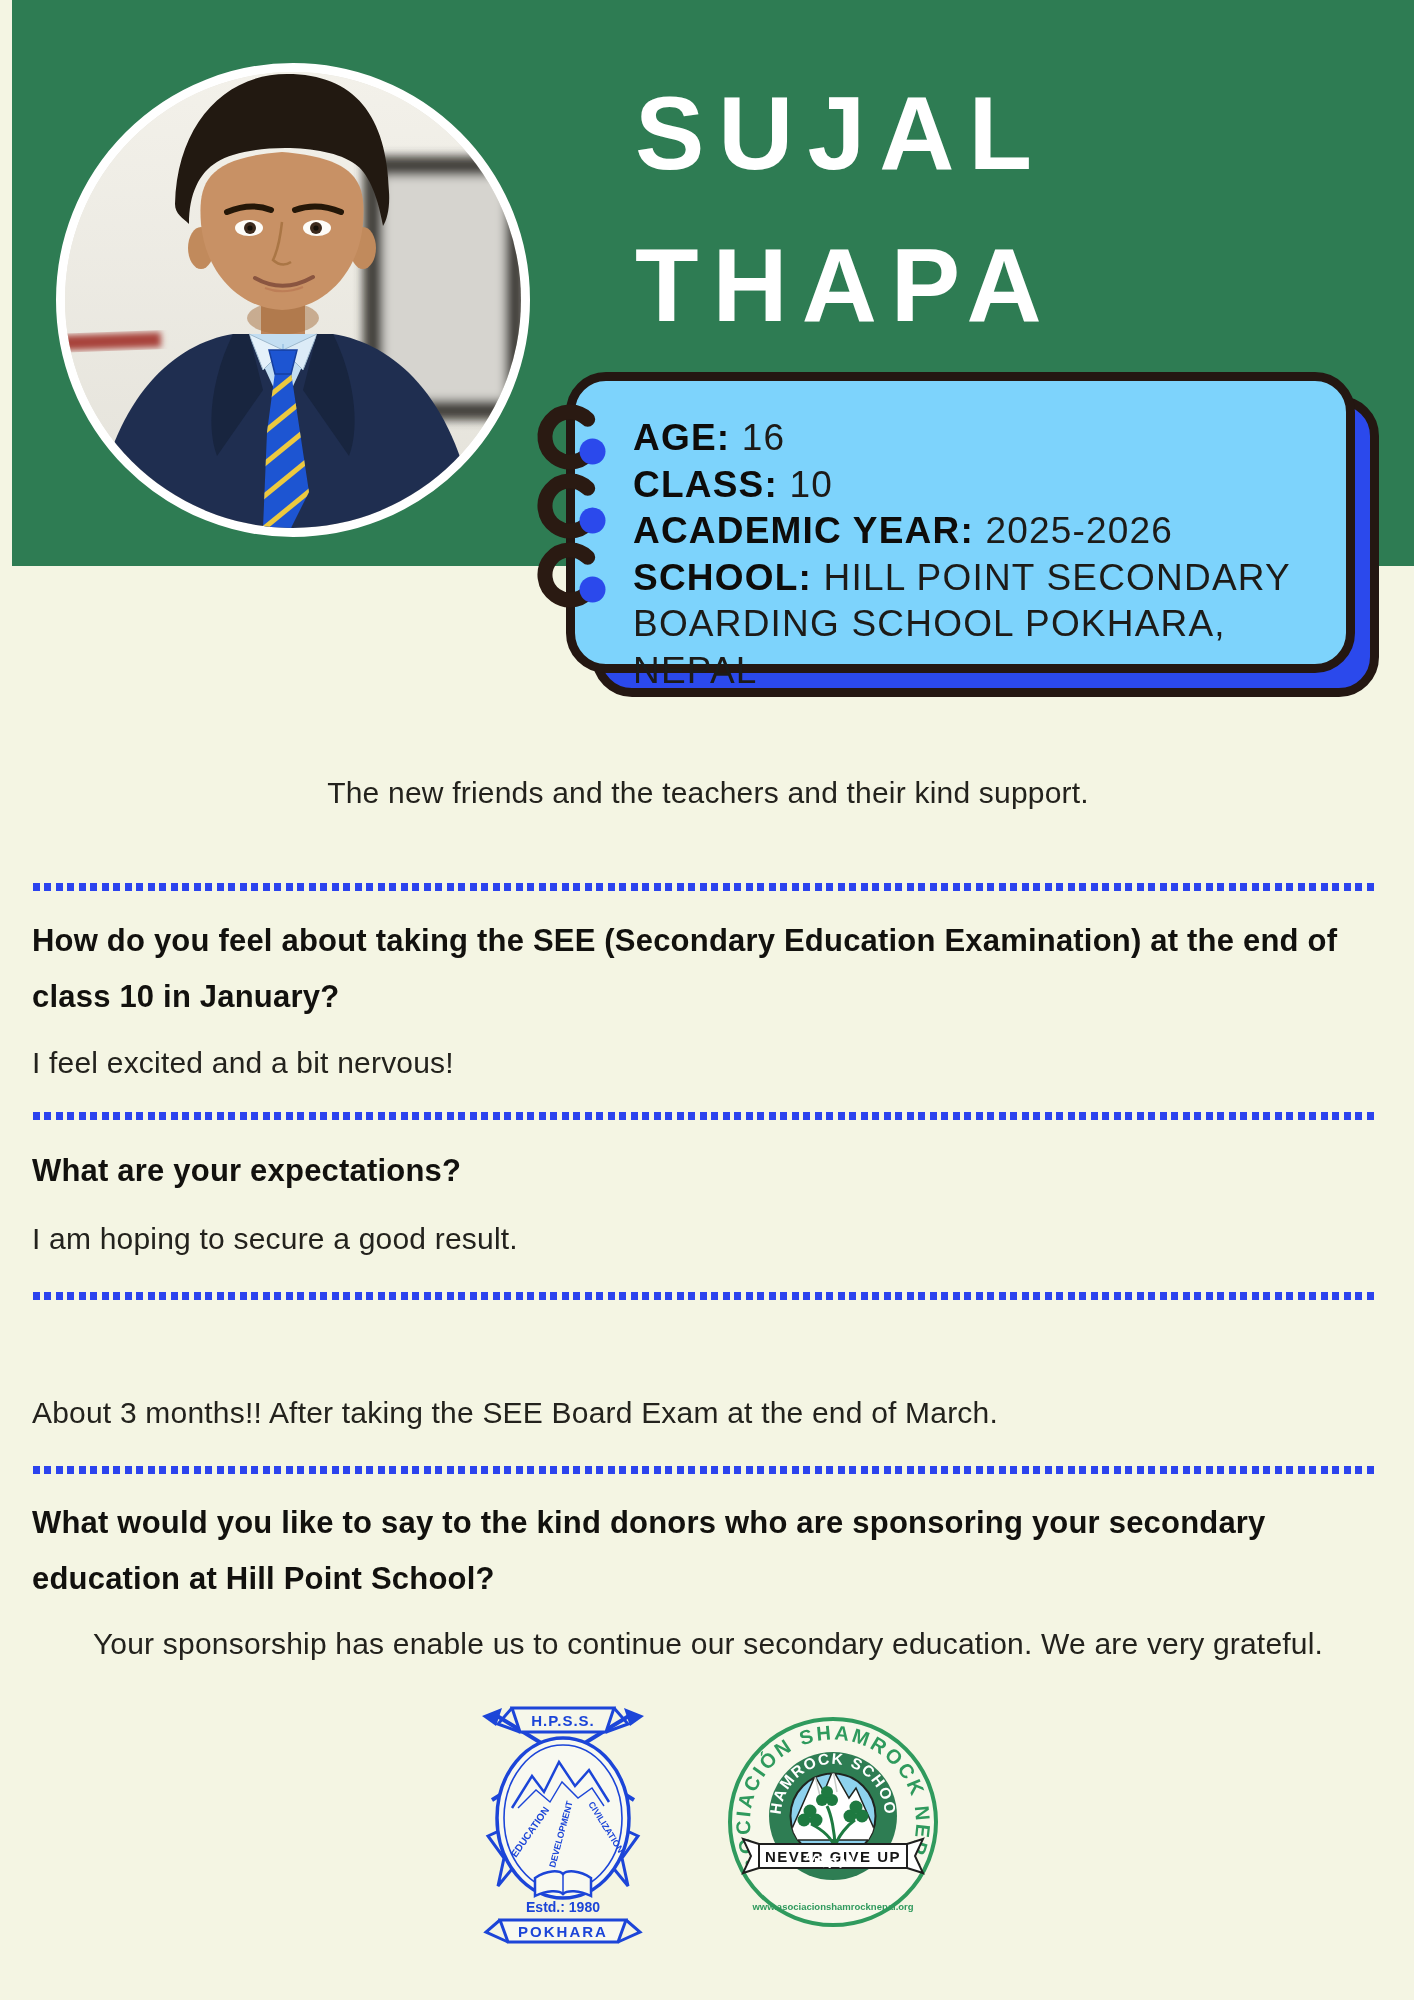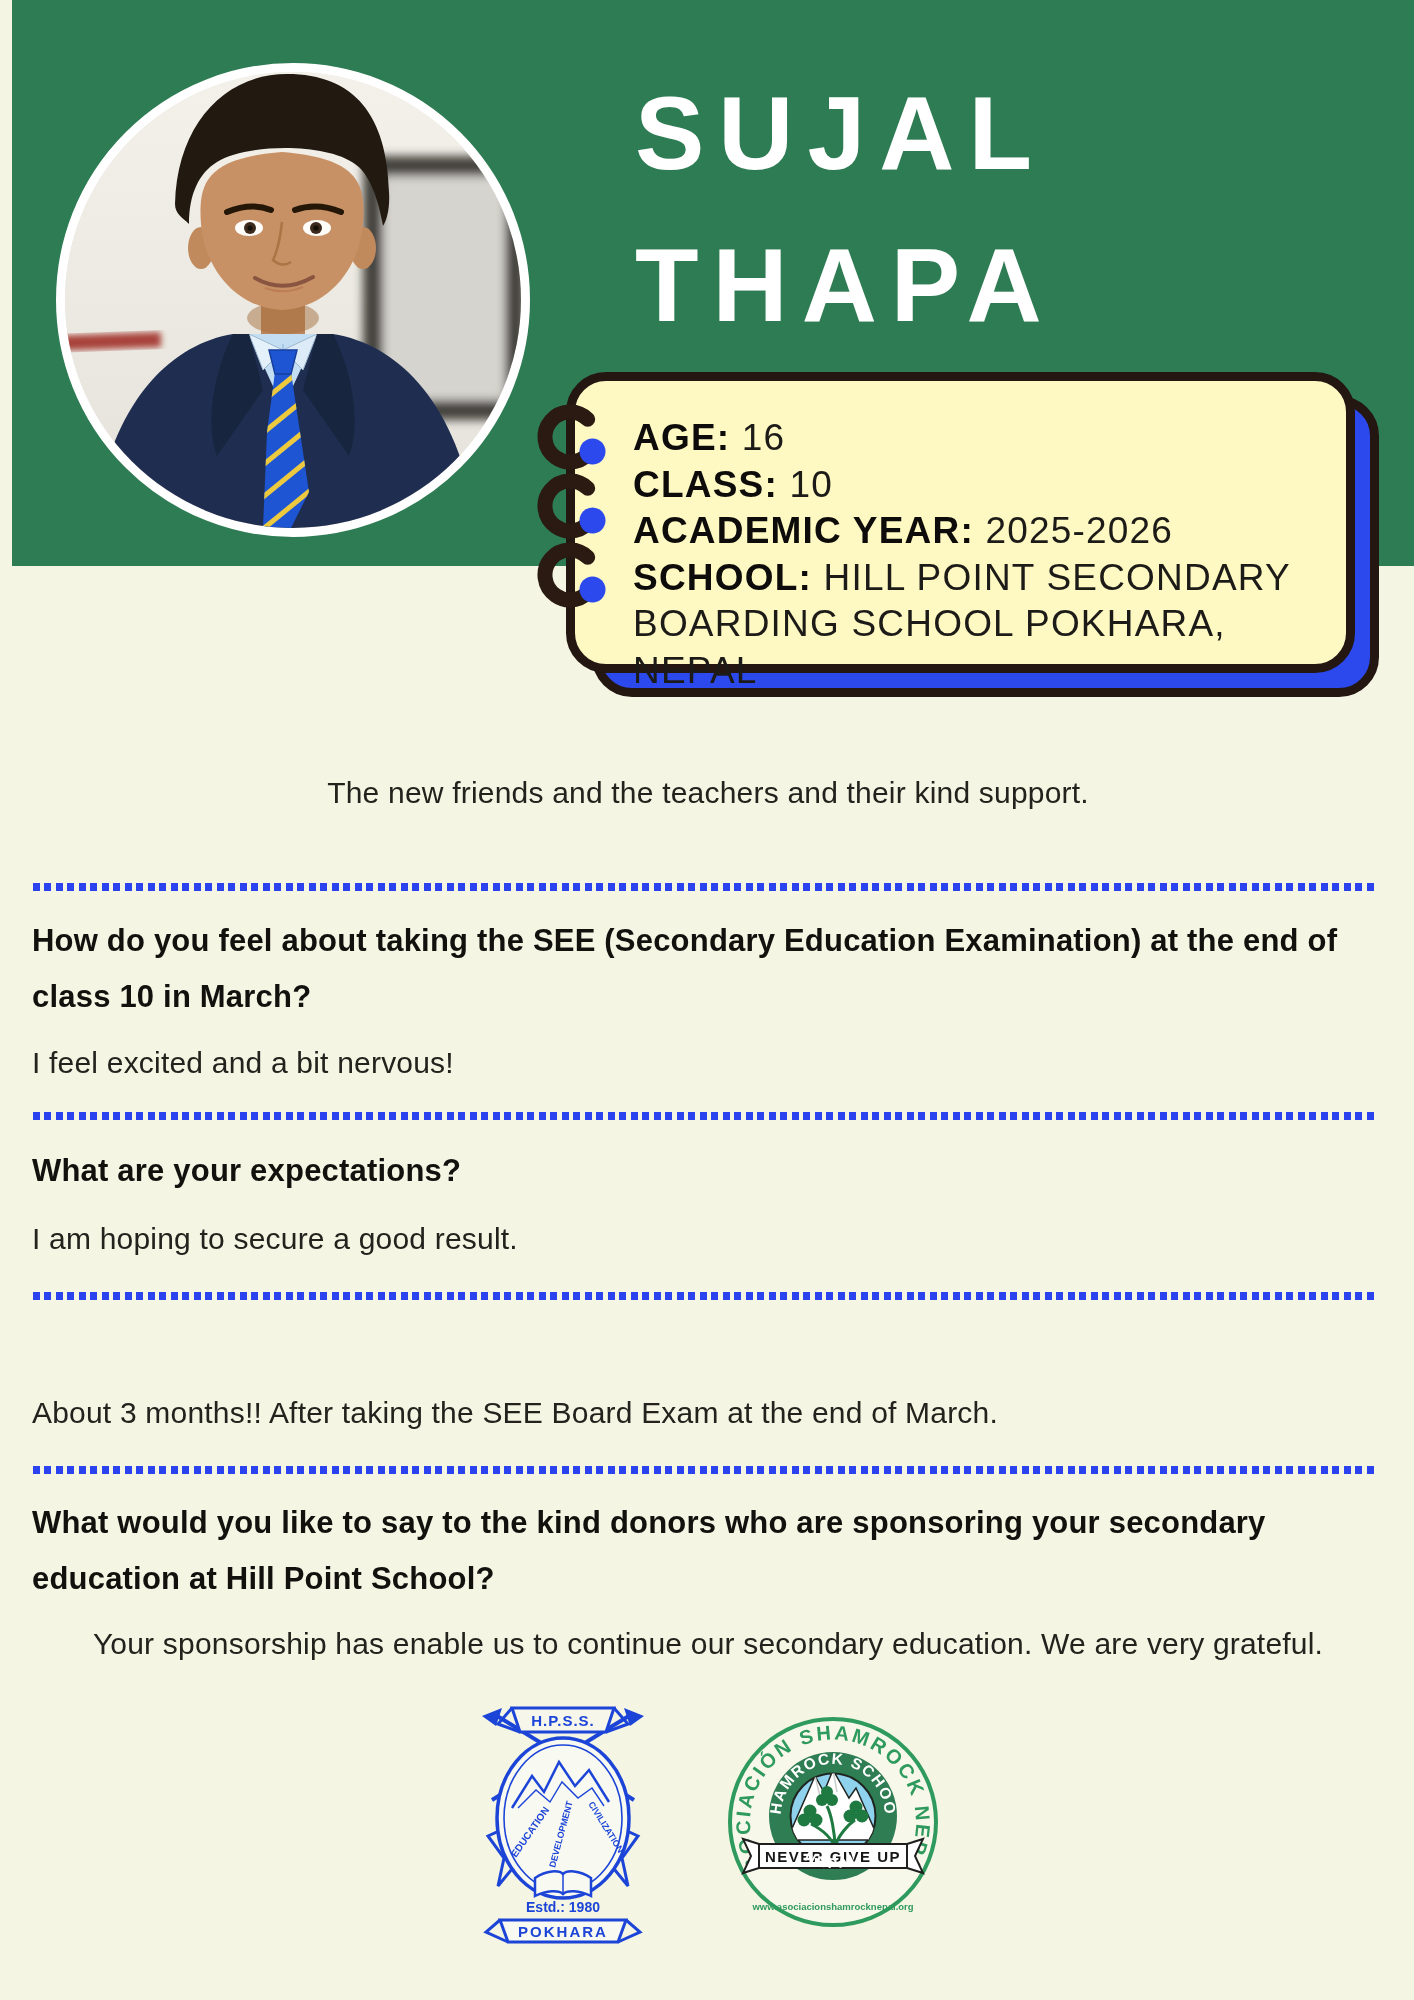--- a/index.html
+++ b/index.html
@@ -20,21 +20,21 @@
     font-size:104px;line-height:152px;font-weight:700;letter-spacing:14px;white-space:nowrap;
   }
   .name span{display:block;}
   
   .card-shadow{
     position:absolute;left:592px;top:396px;width:787px;height:301px;
     background:#2b49ec;border:9px solid #241712;border-radius:40px;box-sizing:border-box;
   }
   .info-card{
     position:absolute;left:566px;top:372px;width:789px;height:301px;
-    background:#fef9c3;border:9px solid #241712;border-radius:40px;box-sizing:border-box;
+    background:#7dd3fc;border:9px solid #241712;border-radius:40px;box-sizing:border-box;
     padding:34px 18px 0 58px;
   }
   .field{margin:0;font-size:37px;line-height:46.5px;color:#12100d;letter-spacing:1.2px;}
   .field .lbl{font-weight:700;color:#0e0c0a;}
   .field .val{font-weight:400;color:#1d1b18;}
   .rings{position:absolute;left:528px;top:392px;}
   
   .q{
     position:absolute;left:32px;width:1344px;margin:0;
     font-size:31px;line-height:56px;font-weight:700;color:#12110e;letter-spacing:0.2px;
@@ -180,21 +180,21 @@
     <g fill="#2b49ec">
       <circle cx="64.5" cy="59.5" r="13"></circle>
       <circle cx="64.5" cy="128.5" r="13"></circle>
       <circle cx="64.5" cy="197.5" r="13"></circle>
     </g>
   </svg>
 
   <p class="a a0">The new friends and the teachers and their kind support.</p>
   <div class="dotted d0"></div>
 
-  <h2 class="q q1">How do you feel about taking the SEE (Secondary Education Examination) at the end of class 10 in March?</h2>
+  <h2 class="q q1">How do you feel about taking the SEE (Secondary Education Examination) at the end of class 10 in January?</h2>
   <p class="a a1">I feel excited and a bit nervous!</p>
   <div class="dotted d1"></div>
 
   <h2 class="q q2">What are your expectations?</h2>
   <p class="a a2">I am hoping to secure a good result.</p>
   <div class="dotted d2"></div>
 
   <p class="a a3">About 3 months!! After taking the SEE Board Exam at the end of March.</p>
   <div class="dotted d3"></div>
 

